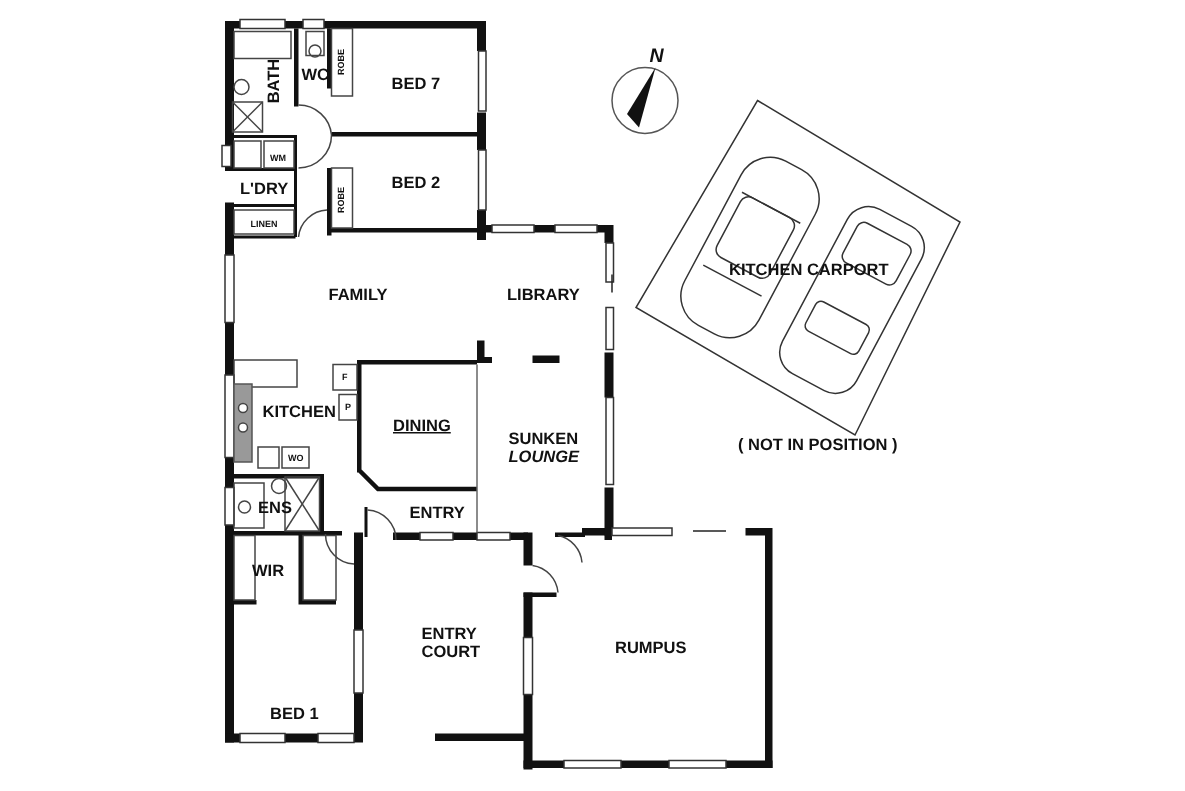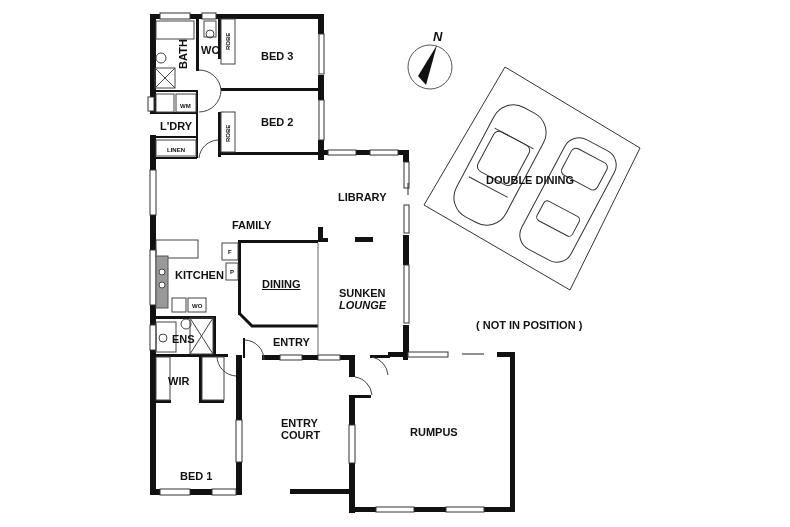--- a/index.html
+++ b/index.html
@@ -189,37 +189,37 @@
 
   <g stroke="#222" stroke-width="1">
     <line x1="408" y1="183" x2="408" y2="195"></line>
     <line x1="462" y1="354" x2="484" y2="354"></line>
   </g>
 </svg>
 
 <div class="lbl l12 vert" style="left:168px;top:48px;">BATH</div>
 <div class="lbl l12" style="left:201px;top:44px;">WC</div>
 <div class="lbl l6 vert" style="left:220px;top:38px;">ROBE</div>
-<div class="lbl l12" style="left:261px;top:50px;">BED 3</div>
+<div class="lbl l12" style="left:261px;top:50px;">BED 7</div>
 <div class="lbl l6" style="left:180px;top:103px;">WM</div>
 <div class="lbl l12" style="left:160px;top:120px;">L'DRY</div>
 <div class="lbl l6" style="left:167px;top:147px;">LINEN</div>
 <div class="lbl l6 vert" style="left:220px;top:130px;">ROBE</div>
 <div class="lbl l12" style="left:261px;top:116px;">BED 2</div>
-<div class="lbl l12" style="left:232px;top:191px;margin-top:28px;">FAMILY</div>
+<div class="lbl l12" style="left:219px;top:191px;">FAMILY</div>
 <div class="lbl l12" style="left:338px;top:191px;">LIBRARY</div>
 <div class="lbl l6" style="left:228px;top:249px;">F</div>
 <div class="lbl l6" style="left:230px;top:269px;">P</div>
 <div class="lbl l12" style="left:175px;top:269px;text-align:right;">KITCHEN</div>
 <div class="lbl l12" style="left:262px;top:278px;text-decoration:underline;">DINING</div>
 <div class="lbl l12" style="left:339px;top:287px;">SUNKEN</div>
 <div class="lbl l12" style="left:339px;top:299px;font-style:italic;">LOUNGE</div>
 <div class="lbl l6" style="left:192px;top:303px;">WO</div>
 <div class="lbl l12" style="left:172px;top:333px;">ENS</div>
 <div class="lbl l12" style="left:273px;top:336px;">ENTRY</div>
 <div class="lbl l12" style="left:168px;top:375px;">WIR</div>
 <div class="lbl l12" style="left:180px;top:438px;margin-top:32px;">BED 1</div>
 <div class="lbl l12" style="left:281px;top:417px;">ENTRY</div>
 <div class="lbl l12" style="left:281px;top:429px;">COURT</div>
 <div class="lbl l12" style="left:410px;top:426px;">RUMPUS</div>
-<div class="lbl l12" style="left:486px;top:174px;">DOUBLE DINING</div>
-<div class="lbl l12" style="left:476px;top:291px;margin-top:28px;">( NOT IN POSITION )</div>
+<div class="lbl l12" style="left:486px;top:174px;">KITCHEN CARPORT</div>
+<div class="lbl l12" style="left:492px;top:291px;">( NOT IN POSITION )</div>
 <div class="lbl" style="left:433px;top:30px;font-size:13px;font-style:italic;">N</div>
 
 </body></html>

